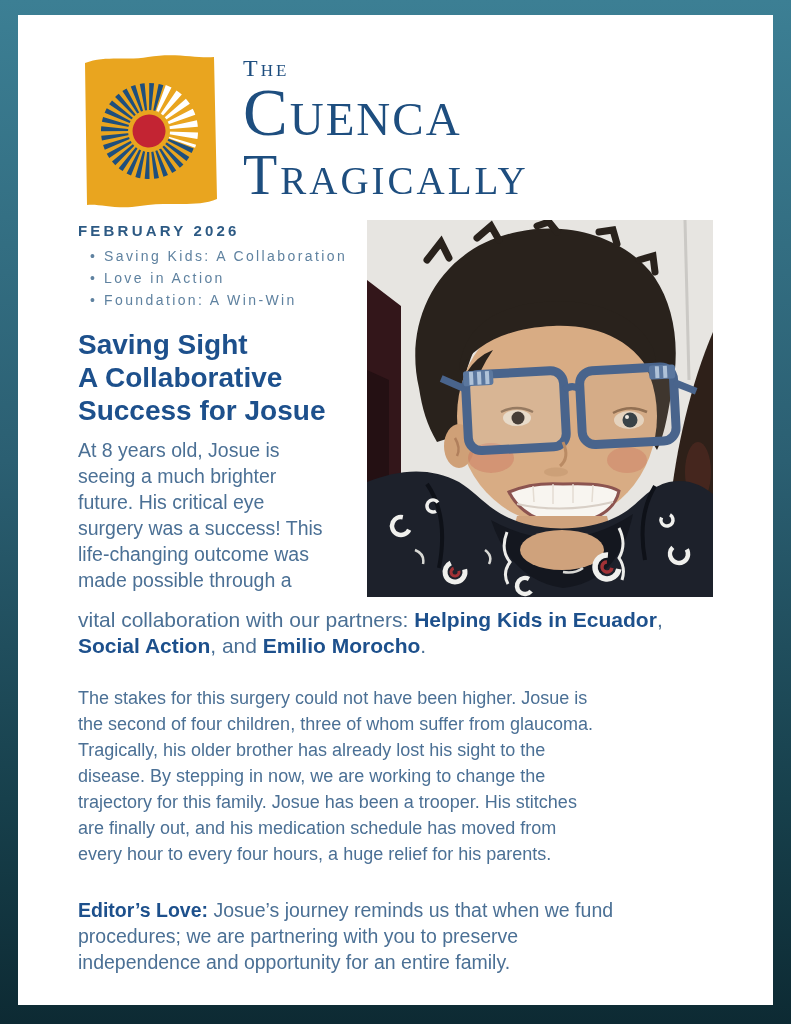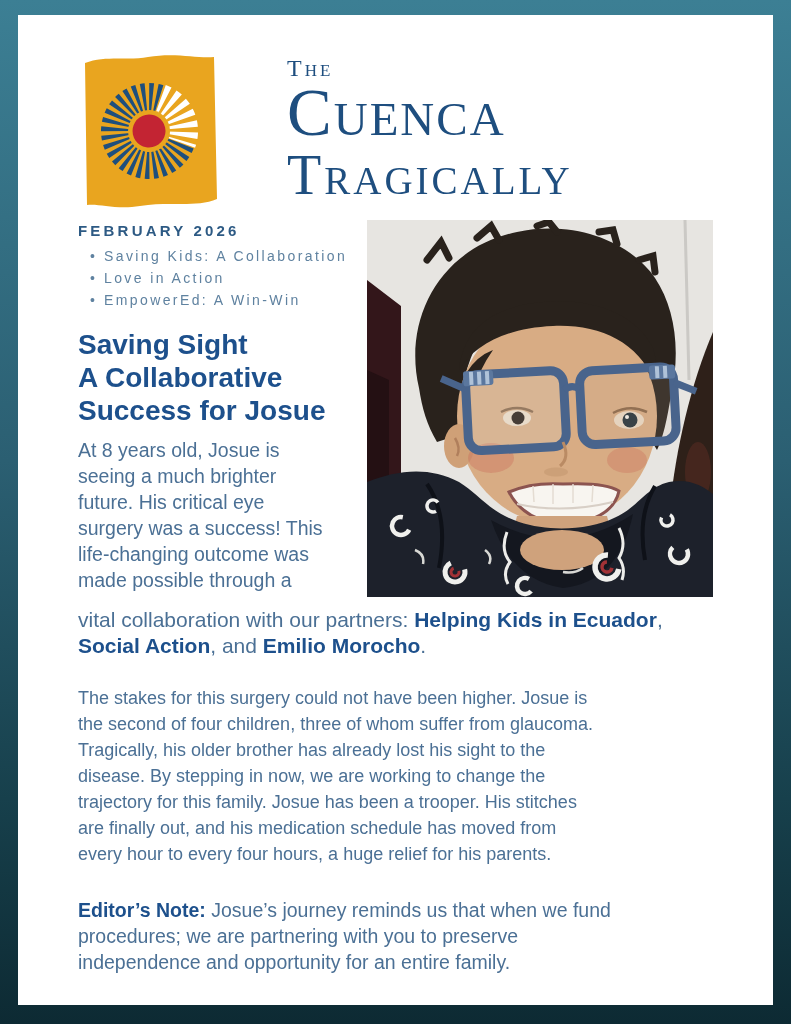--- a/index.html
+++ b/index.html
@@ -11,21 +11,21 @@
     overflow:hidden;
   }
   .page{
     position:absolute;left:18px;right:18px;top:15px;bottom:19px;
     background:#FFFFFF;
     padding:35px 60px 0 60px;
     box-sizing:border-box;
     overflow:hidden;
   }
   
-  .masthead{display:flex;align-items:flex-start;gap:44px;}
+  .masthead{display:flex;align-items:flex-start;}
   .logo{flex:0 0 auto;width:143px;height:163px;}
   .wordmark{
     margin-left:22px;padding-top:6px;
     font-family:"Liberation Serif",serif;
     color:#1E4E7F;
     font-variant:small-caps;
   }
   .brand-the{font-size:24px;line-height:24px;letter-spacing:3px;}
   .brand-cuenca{font-size:67px;line-height:64px;letter-spacing:2px;}
   .brand-foundation{font-size:56px;line-height:62px;letter-spacing:3px;}
@@ -189,21 +189,21 @@
           </g>
           <path d="M48,330 q10,4 8,14 M196,352 q12,2 20,-4 M118,330 q8,6 4,14" stroke="#D8D8D4" stroke-width="2.5" fill="none"></path>
         </svg>
       </figure>
 
       <div class="issue-date">FEBRUARY 2026</div>
 
       <ul class="toc">
         <li><span class="dot">•</span><span>Saving Kids: A Collaboration</span></li>
         <li><span class="dot">•</span><span>Love in Action</span></li>
-        <li><span class="dot">•</span><span>EmpowerEd: A Win-Win</span></li>
+        <li><span class="dot">•</span><span>Foundation: A Win-Win</span></li>
       </ul>
 
       <h1 class="headline">Saving Sight
 A Collaborative
 Success for Josue</h1>
 
       <p class="intro">At 8 years old, Josue is
 seeing a much brighter
 future. His critical eye
 surgery was a success! This
@@ -214,19 +214,19 @@
 </span><b>Social Action</b><span>, and </span><b>Emilio Morocho</b><span>.</span></p>
 
       <p class="body-par">The stakes for this surgery could not have been higher. Josue is
 the second of four children, three of whom suffer from glaucoma.
 Tragically, his older brother has already lost his sight to the
 disease. By stepping in now, we are working to change the
 trajectory for this family. Josue has been a trooper. His stitches
 are finally out, and his medication schedule has moved from
 every hour to every four hours, a huge relief for his parents.</p>
 
-      <p class="editor"><b>Editor’s Note:</b><span> Josue’s journey reminds us that when we fund
+      <p class="editor"><b>Editor’s Love:</b><span> Josue’s journey reminds us that when we fund
 procedures; we are partnering with you to preserve
 independence and opportunity for an entire family.</span></p>
 
     </main>
   </div>
 </div>
 
 </body></html>

